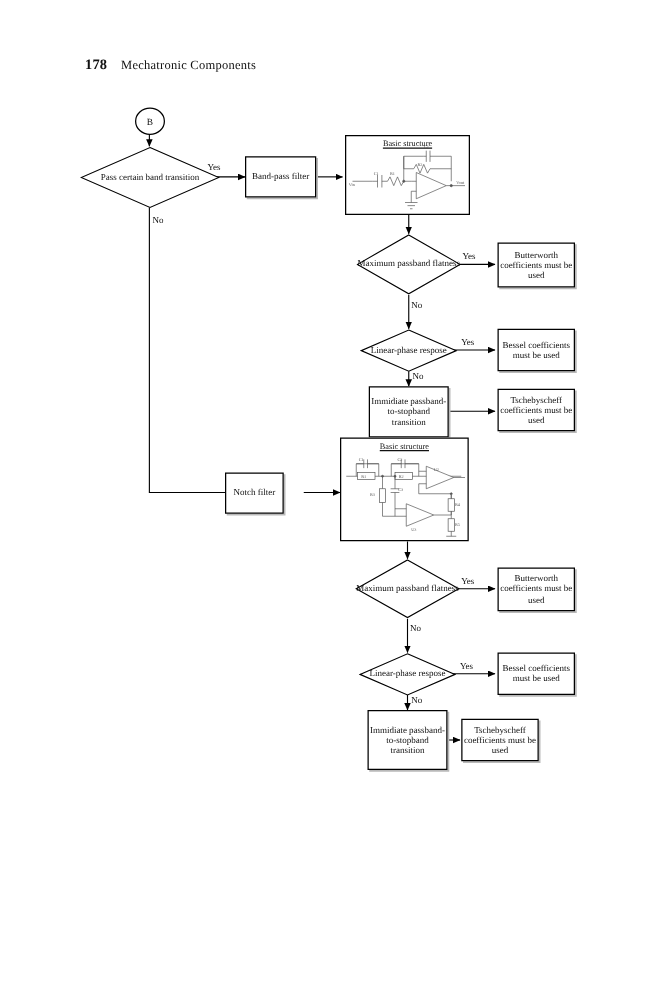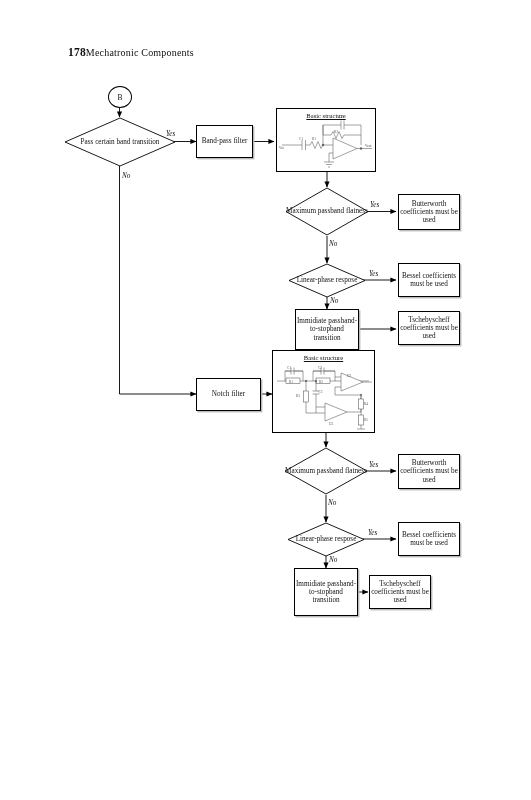--- a/index.html
+++ b/index.html
@@ -6,21 +6,21 @@
   html,body{margin:0;padding:0;}
   body{
     width:531px;height:800px;background:#ffffff;
     font-family:"Liberation Serif", serif;
     color:#111111;overflow:hidden;position:relative;
   }
   .page{position:absolute;inset:0;}
 
   
   .header{position:absolute;left:68px;top:46px;font-size:11.5px;letter-spacing:.2px;}
-  .header .folio{font-weight:bold;font-size:11.5px;}
+  .header .folio{font-weight:bold;font-size:11.5px;margin-right:11px;}
   .header .title{font-size:10px;}
 
   
   .fc{position:absolute;left:0;top:0;width:531px;height:800px;}
 
   .node{position:absolute;box-sizing:border-box;display:flex;align-items:center;
         justify-content:center;text-align:center;line-height:1.12;}
 
   .box{border:1px solid #000;background:#fff;font-size:7.2px;
        box-shadow:1.4px 1.4px 0 #b9b9b9;}
@@ -29,21 +29,21 @@
       background:#fff;display:flex;align-items:center;justify-content:center;
       font-size:7.5px;}
 
   
   .diamond{position:absolute;}
   .diamond .shape{position:absolute;inset:0;}
   .diamond .shape svg{display:block;}
   .diamond .dlabel{position:absolute;inset:0;display:flex;align-items:center;
       justify-content:center;text-align:center;font-size:7.2px;line-height:1.18;}
 
-  .edgelabel{position:absolute;font-size:7.2px;background:transparent;font-style:italic;}
+  .edgelabel{position:absolute;font-size:7.2px;background:transparent;}
 
   svg.lines{position:absolute;left:0;top:0;width:531px;height:800px;overflow:visible;}
 
   
   .schem{position:absolute;border:1px solid #000;background:#fff;box-sizing:border-box;}
   .schem .cap{position:absolute;left:0;right:0;top:3px;text-align:center;
       font-size:6.6px;text-decoration:underline;}
   .schem svg{position:absolute;left:0;top:0;}
 </style>
 </head>
@@ -201,21 +201,21 @@
       <span>Bessel coefficients must be used</span>
     </div>
 
     <div class="node box" style="left:295px;top:309px;width:64px;height:41px;">
       <span>Immidiate passband-to-stopband transition</span>
     </div>
     <div class="node box" style="left:398px;top:311px;width:62px;height:34px;">
       <span>Tschebyscheff coefficients must be used</span>
     </div>
 
-    <div class="node box" style="left:196px;top:378px;width:65px;height:33px;">
+    <div class="node box" style="left:180px;top:378px;width:47px;height:33px;">
       <span>Notch filter</span>
     </div>
 
     <div class="schem" style="left:272px;top:350px;width:103px;height:83px;">
       <div class="cap">Basic structure</div>
       <svg width="103" height="83" viewBox="0 0 103 83">
         <g stroke="#555" stroke-width="0.55" fill="none">
 
           <line x1="4" y1="30" x2="96" y2="30"></line>
 

